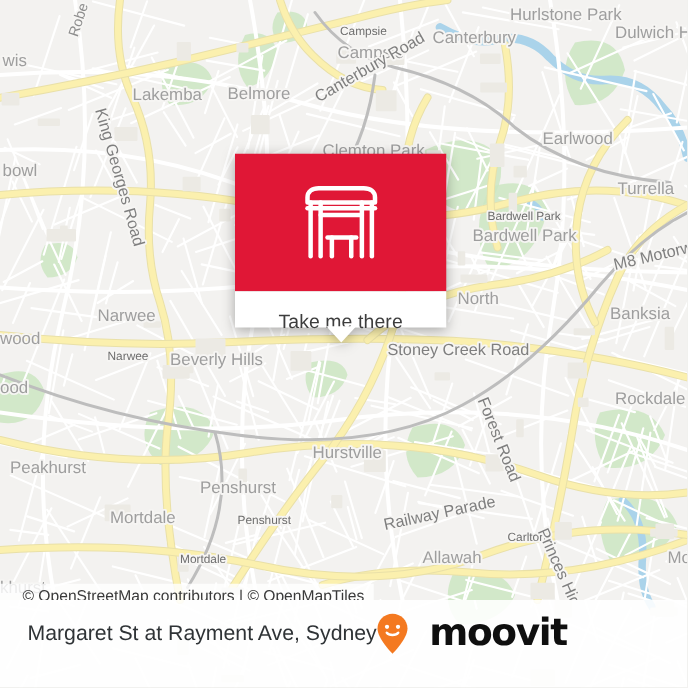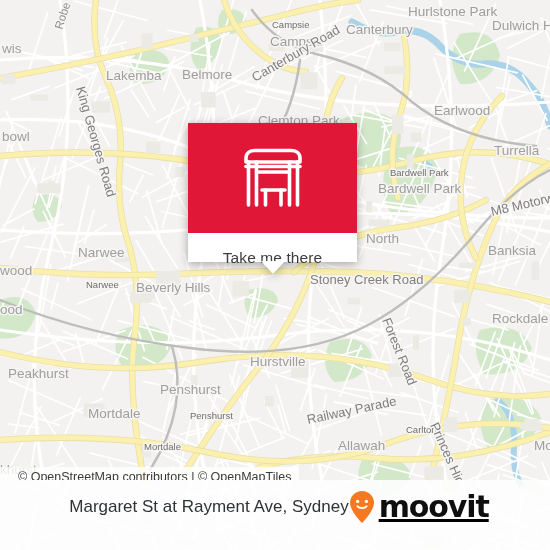--- a/index.html
+++ b/index.html
@@ -65,28 +65,28 @@
   
   .footer{
     position:absolute;left:0;top:480px;width:550px;height:70px;overflow:hidden;
     background:#ffffff;
   }
   .footer-wash{
     position:absolute;left:0;top:-480px;width:550px;height:550px;opacity:.12;
   }
   .footer-inner{
     position:absolute;left:0;top:0;width:550px;height:70px;
-    display:flex;align-items:center;justify-content:center;
+    display:flex;align-items:center;justify-content:flex-start;
     padding:0 14px 16px 22px;box-sizing:border-box;
   }
   .footer-title{
     font-size:17px;color:#2f3336;white-space:nowrap;
     font-family:"Liberation Sans", sans-serif;
   }
-  .brand{display:flex;align-items:center;gap:4px;text-decoration:underline;}
+  .brand{display:flex;align-items:center;gap:16px;}
   .brand-word{
     font-size:30px;color:#0f0f0f;font-weight:bold;letter-spacing:-1.1px;
     font-family:"DejaVu Sans", sans-serif;line-height:1;
   }
 </style>
 </head>
 <body>
 
 <div id="app">
 

